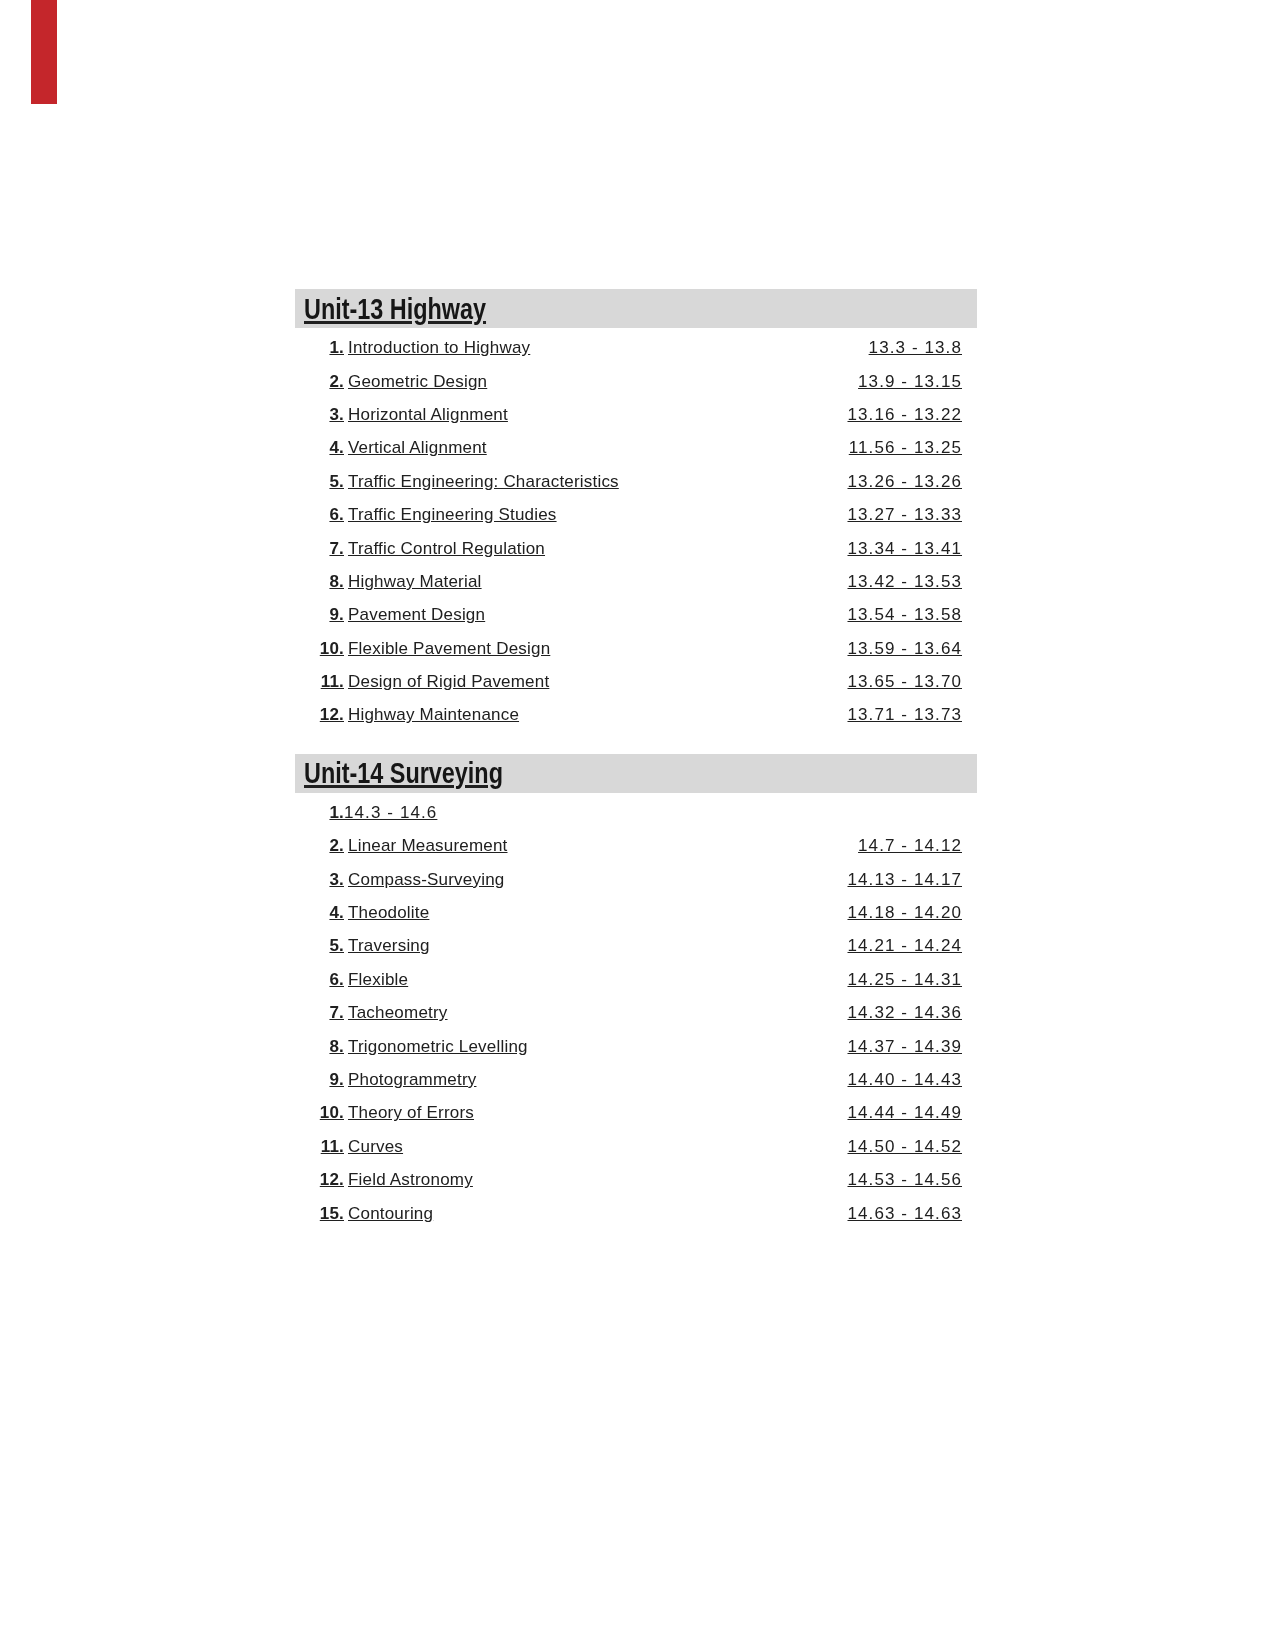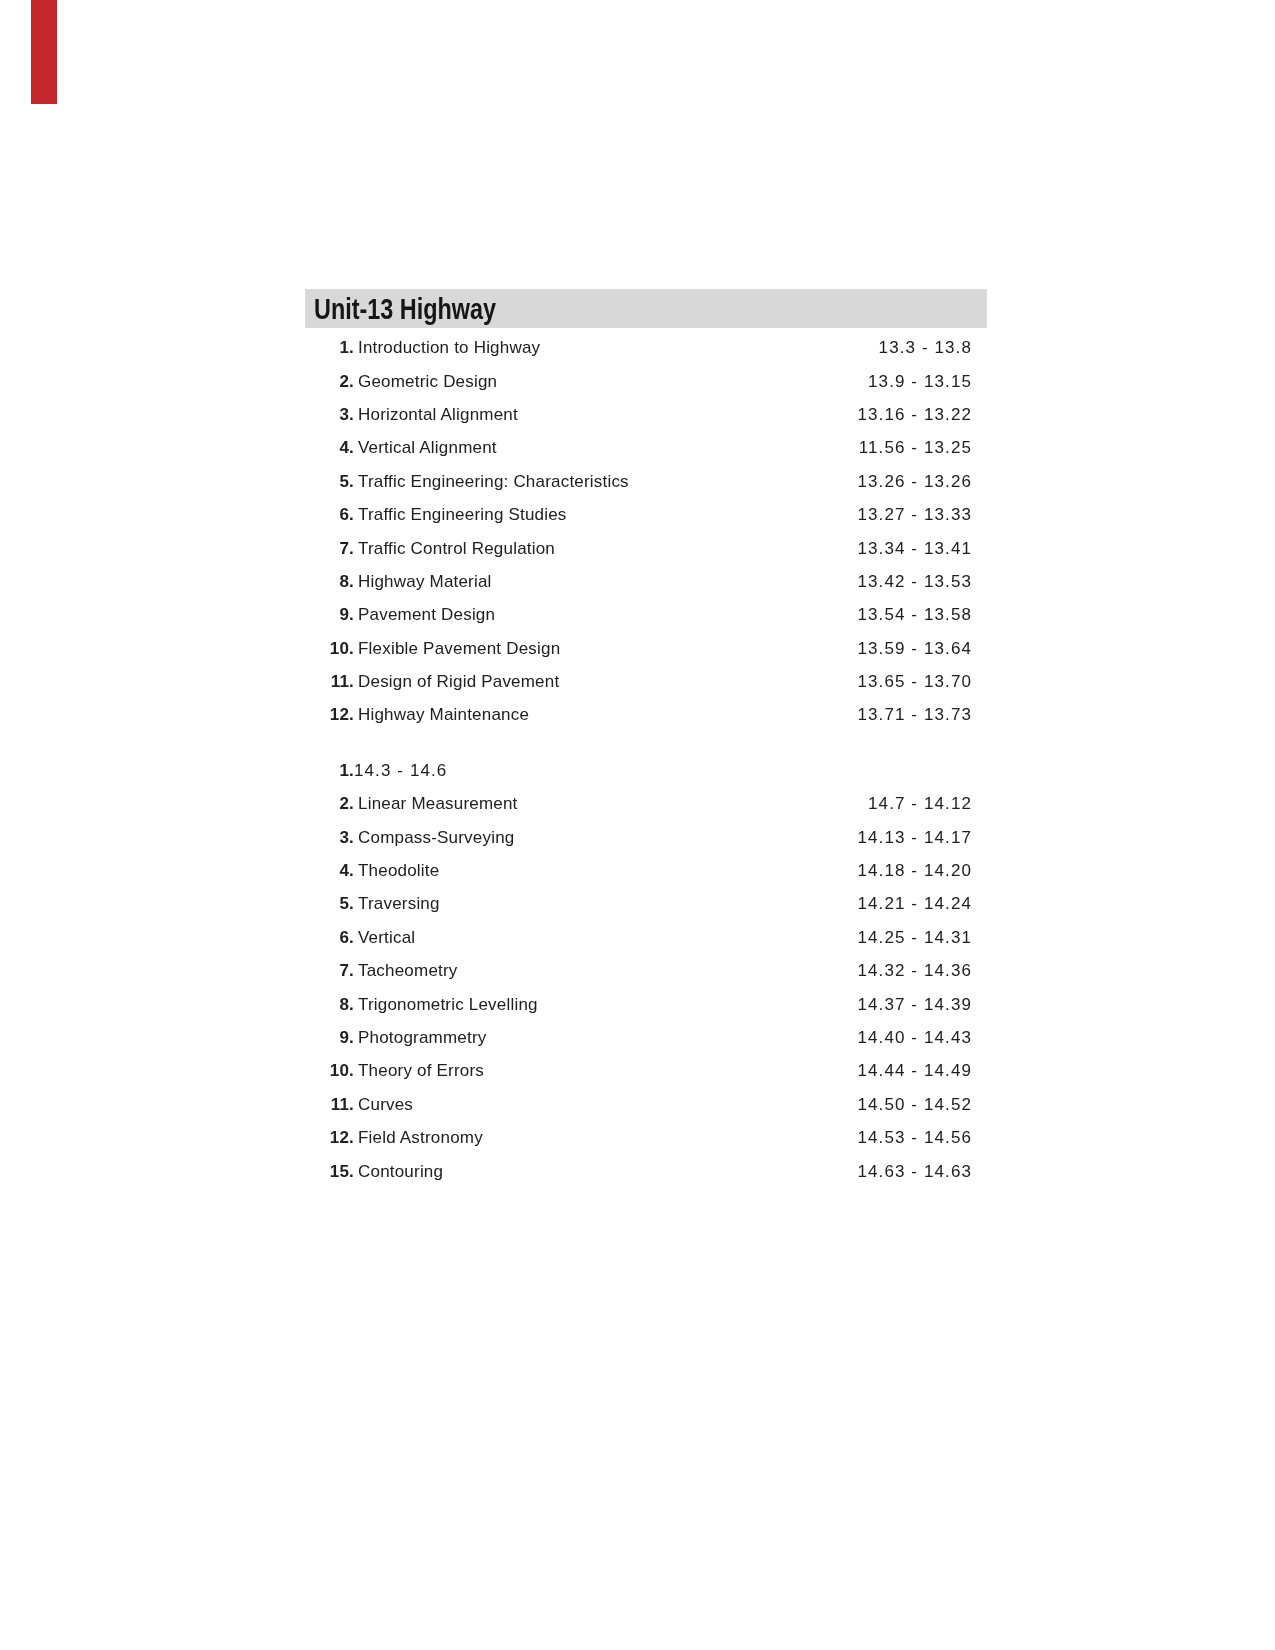--- a/index.html
+++ b/index.html
@@ -19,23 +19,24 @@
   .edge-marker {
     position: absolute;
     left: 31px;
     top: 0;
     width: 26px;
     height: 104px;
     background: var(--marker-color, #c4262b);
   }
   .content {
     position: absolute;
-    left: 305px;
+    left: 295px;
     top: 289px;
     width: 682px;
+    text-decoration: underline;
   }
   .unit-section + .unit-section {
     margin-top: 22px;
   }
   .unit-header {
     height: 39px;
     background: var(--header-bg, #d8d8d8);
     display: flex;
     align-items: center;
     padding-left: 9px;
@@ -162,20 +163,23 @@
 
   <div class="toc-row">
     <span class="num">12.</span>
     <span class="chapter-title">Highway Maintenance</span>
     <span class="pages">13.71 - 13.73</span>
   </div>
 </div>
   </section>
 
   <section class="unit-section">
+    <header class="unit-header">
+      <span class="unit-title">Unit-14 Surveying</span>
+    </header>
     <div class="rows">
   <div class="toc-row">
     <span class="num">1.</span>
     <span class="pages">14.3 - 14.6</span>
   </div>
 
   <div class="toc-row">
     <span class="num">2.</span>
     <span class="chapter-title">Linear Measurement</span>
     <span class="pages">14.7 - 14.12</span>
@@ -194,21 +198,21 @@
   </div>
 
   <div class="toc-row">
     <span class="num">5.</span>
     <span class="chapter-title">Traversing</span>
     <span class="pages">14.21 - 14.24</span>
   </div>
 
   <div class="toc-row">
     <span class="num">6.</span>
-    <span class="chapter-title">Vertical</span>
+    <span class="chapter-title">Flexible</span>
     <span class="pages">14.25 - 14.31</span>
   </div>
 
   <div class="toc-row">
     <span class="num">7.</span>
     <span class="chapter-title">Tacheometry</span>
     <span class="pages">14.32 - 14.36</span>
   </div>
 
   <div class="toc-row">

